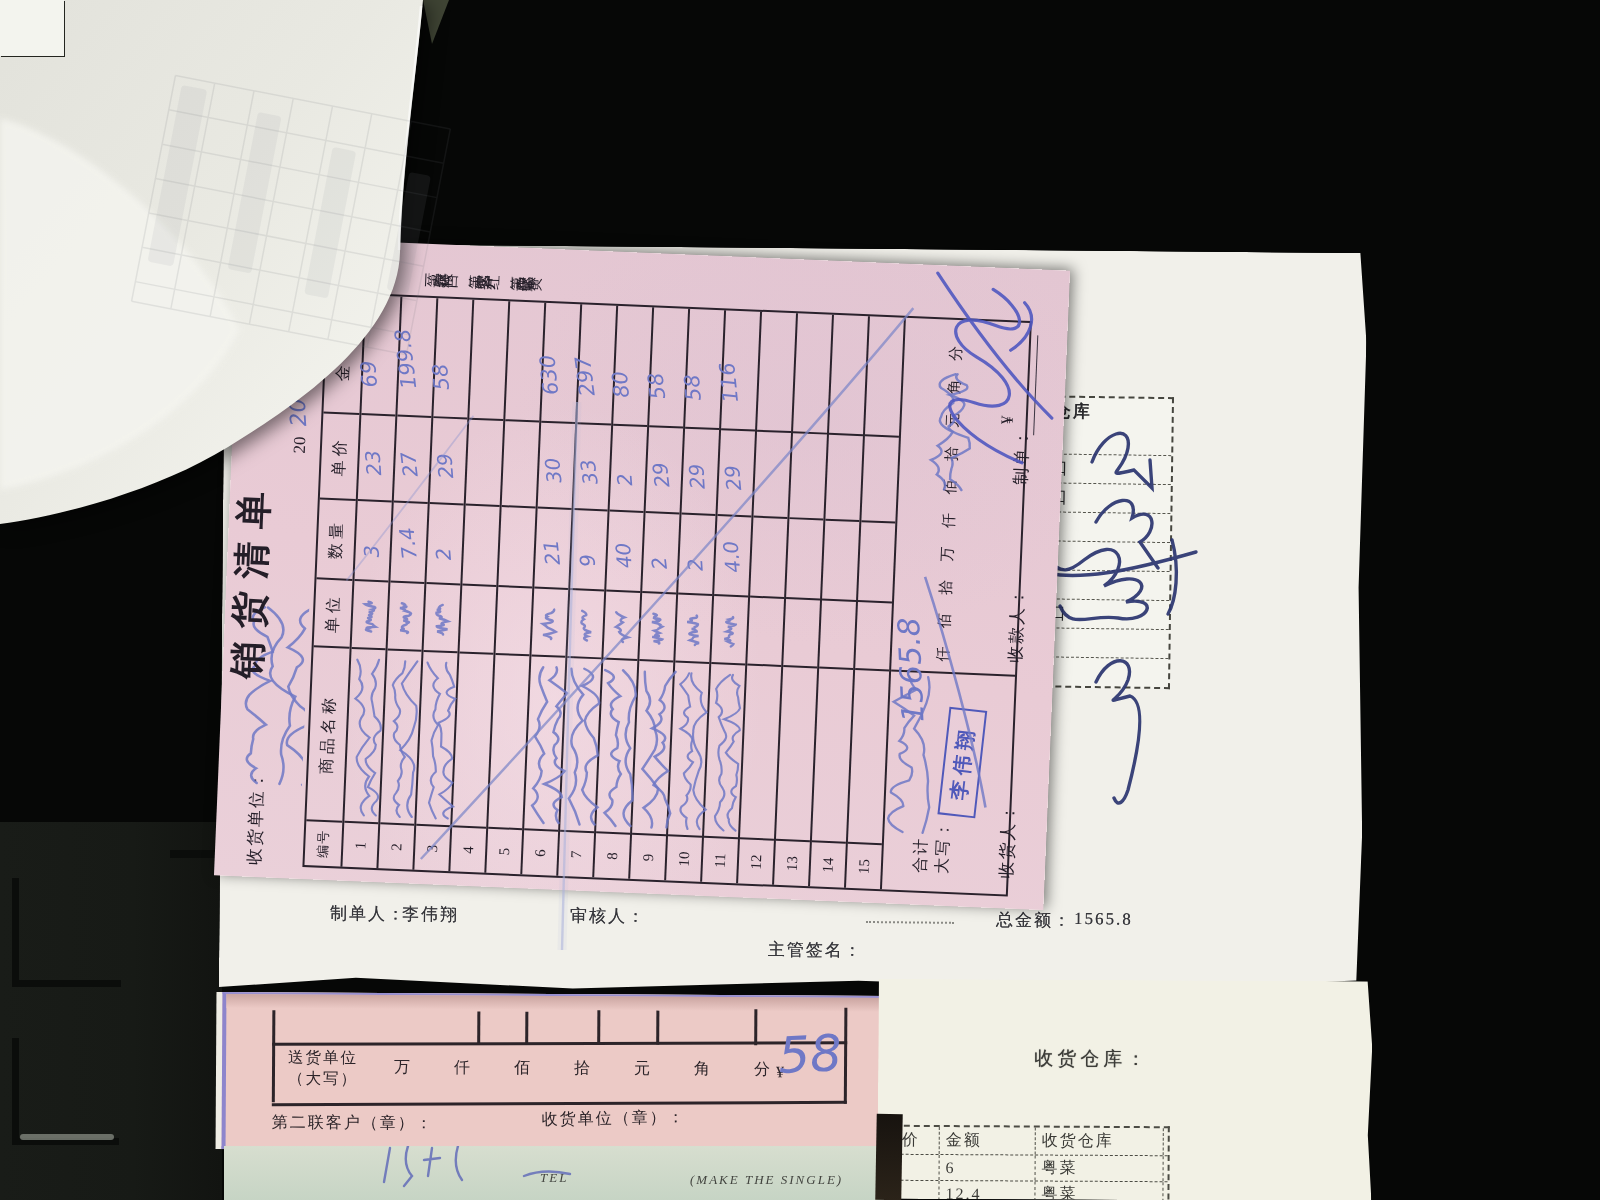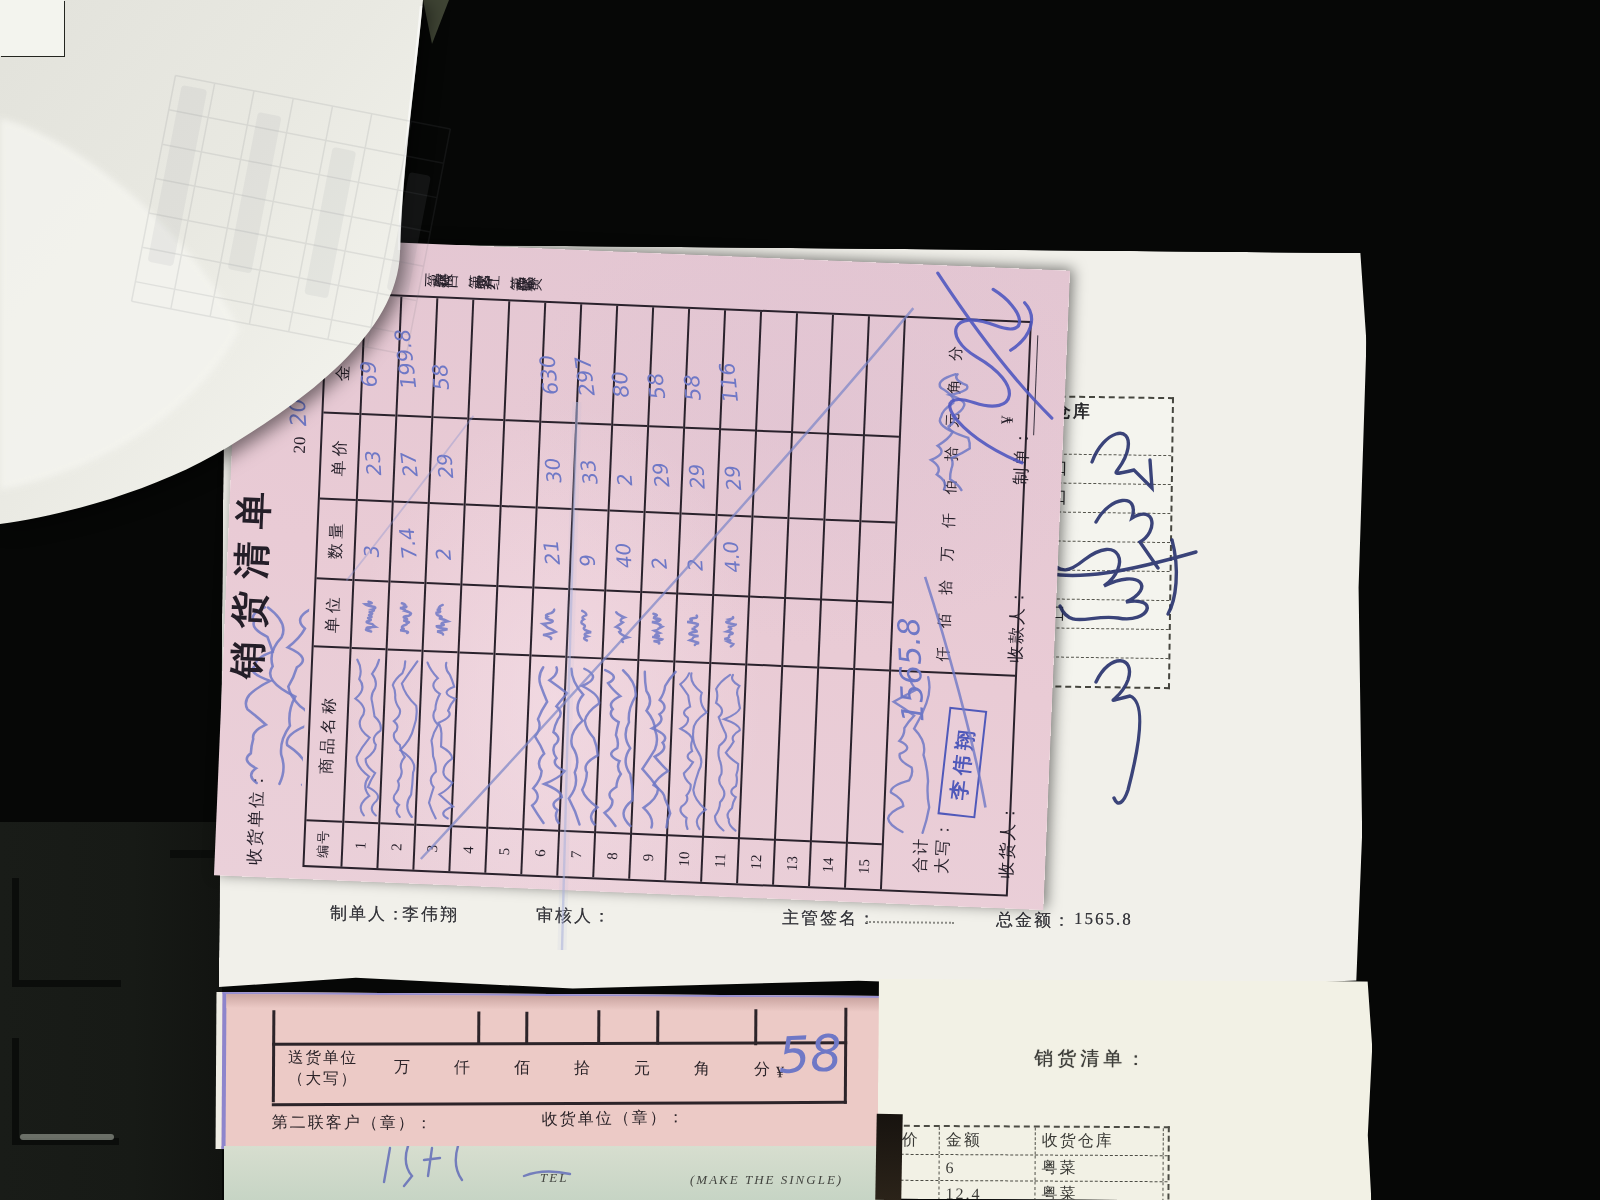--- a/index.html
+++ b/index.html
@@ -131,22 +131,22 @@
     <path d="M36,172 C60,150 52,186 84,160 C120,132 132,166 104,186 C140,168 156,188 126,202 C160,196 150,224 118,218 C90,214 70,230 60,206"></path>
     <path d="M30,168 C70,186 140,168 196,152"></path>
     <path d="M172,140 C180,170 176,200 168,214"></path>
     <path d="M96,282 C110,252 136,256 128,280 C120,302 98,304 130,296 C146,302 140,344 128,390 C124,402 118,408 114,398"></path>
   </g>
 </svg>
 
 <div class="abs sheet-footer">
   <span style="left:0;">制单人：</span>
   <span style="left:72px;">李伟翔</span>
-  <span style="left:206px;">审核人：</span>
-  <span style="left:452px;">主管签名：</span>
+  <span style="left:240px;">审核人：</span>
+  <span style="left:438px;margin-top:32px;">主管签名：</span>
   <span class="dotted-line" style="left:536px;width:88px;"></span>
   <span style="left:666px;text-align:center;">总金额：</span>
   <span style="left:744px;">1565.8</span>
 </div>
 
 <div class="abs main-form">
   <span class="mf-text" style="left:12px;top:28px;font-size:17px;letter-spacing:2px;">收货单位：</span>
   <svg class="abs" style="left:92px;top:0px;" width="180" height="84" id="cust-squig" viewBox="0 0 170 50">
         <path d="M2 22.0 Q8.9 11.5 15.8 20.8 Q22.8 6.0 29.7 15.3 Q36.6 15.3 43.5 17.0 Q50.4 15.0 57.3 28.4 Q64.3 19.9 71.2 10.3 Q78.1 6.3 85.0 11.8 Q91.9 18.0 98.8 30.7 Q105.8 7.3 112.7 16.2 Q119.6 15.1 126.5 31.9 Q133.4 29.3 140.3 26.3 Q147.3 10.2 154.2 13.2 Q161.1 7.9 168.0 22.7" fill="none" stroke="#6f78c6" stroke-width="2.4" stroke-linecap="round" opacity=".85"></path>
         <path d="M2 26.0 Q15.8 32.2 29.7 26.5 Q43.5 24.4 57.3 33.6 Q71.2 30.7 85.0 37.5 Q98.8 5.5 112.7 15.0 Q126.5 10.0 140.3 22.2 Q154.2 28.4 168.0 8.2" fill="none" stroke="#6f78c6" stroke-width="2.4" stroke-linecap="round" opacity=".85" transform="translate(0 17.5)"></path>
@@ -559,21 +559,21 @@
       <path d="M16,2 L10,36"></path>
           <path d="M34,0 Q28,18 38,30 L30,40"></path>
       <path d="M58,2 L54,30 M50,14 L66,12"></path>
           <path d="M84,0 Q78,20 88,34"></path>
       <path d="M150,30 Q170,22 196,28"></path>
     </g>
   </svg>
 </div>
 
 <div class="abs rpaper">
-  <div class="rp-label">销货清单：</div>
+  <div class="rp-label">收货仓库：</div>
   <div class="rp-table">
     <div class="rp-hrow" id="rp-head">
           <div>价</div>
           <div>金额</div>
           <div>收货仓库</div>
         </div>
     <div id="rp-rows">
           <div class="rp-row">
             <div></div>
             <div>6</div>

